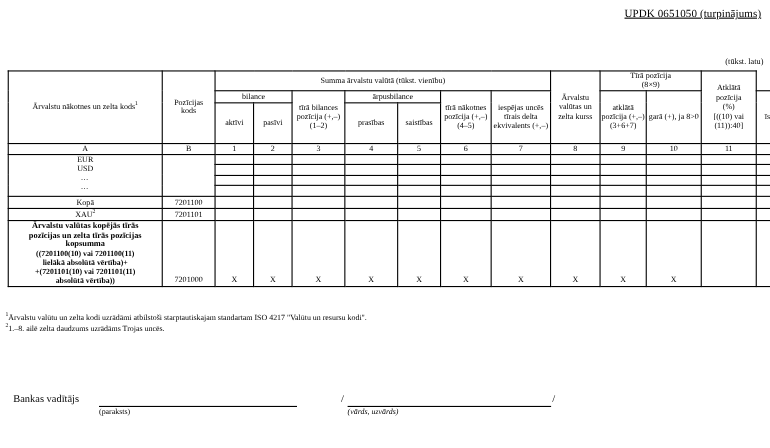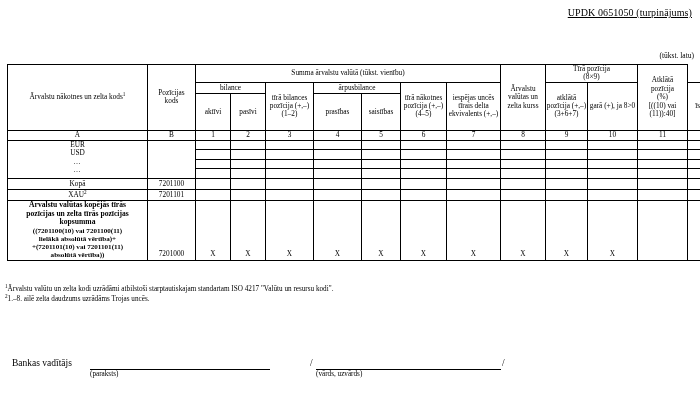--- a/index.html
+++ b/index.html
@@ -382,19 +382,19 @@
 
   <div class="signatures">
 
     <div class="sig-row">
       <span class="sig-label">Bankas vadītājs</span>
       <span class="sig-line" style="left:82px; top:0px; width:180px;"></span>
       <span class="sig-cap" style="left:82px; top:12px; width:180px;">(paraksts)</span>
       <span class="slash" style="left:302px; top:0px;">/</span>
       <span class="sig-line" style="left:308px; top:0px; width:185px;"></span>
       <span class="slash" style="left:494px; top:0px;">/</span>
-      <span class="sig-cap" style="left:308px; top:12px; width:185px;">(vārds, uzvārds)</span>
+      <span class="sig-cap" style="left:308px; top:12px; width:185px;font-style:italic;">(vārds, uzvārds)</span>
     </div>
 
 
   </div>
 
 </div>
 
 </body></html>

